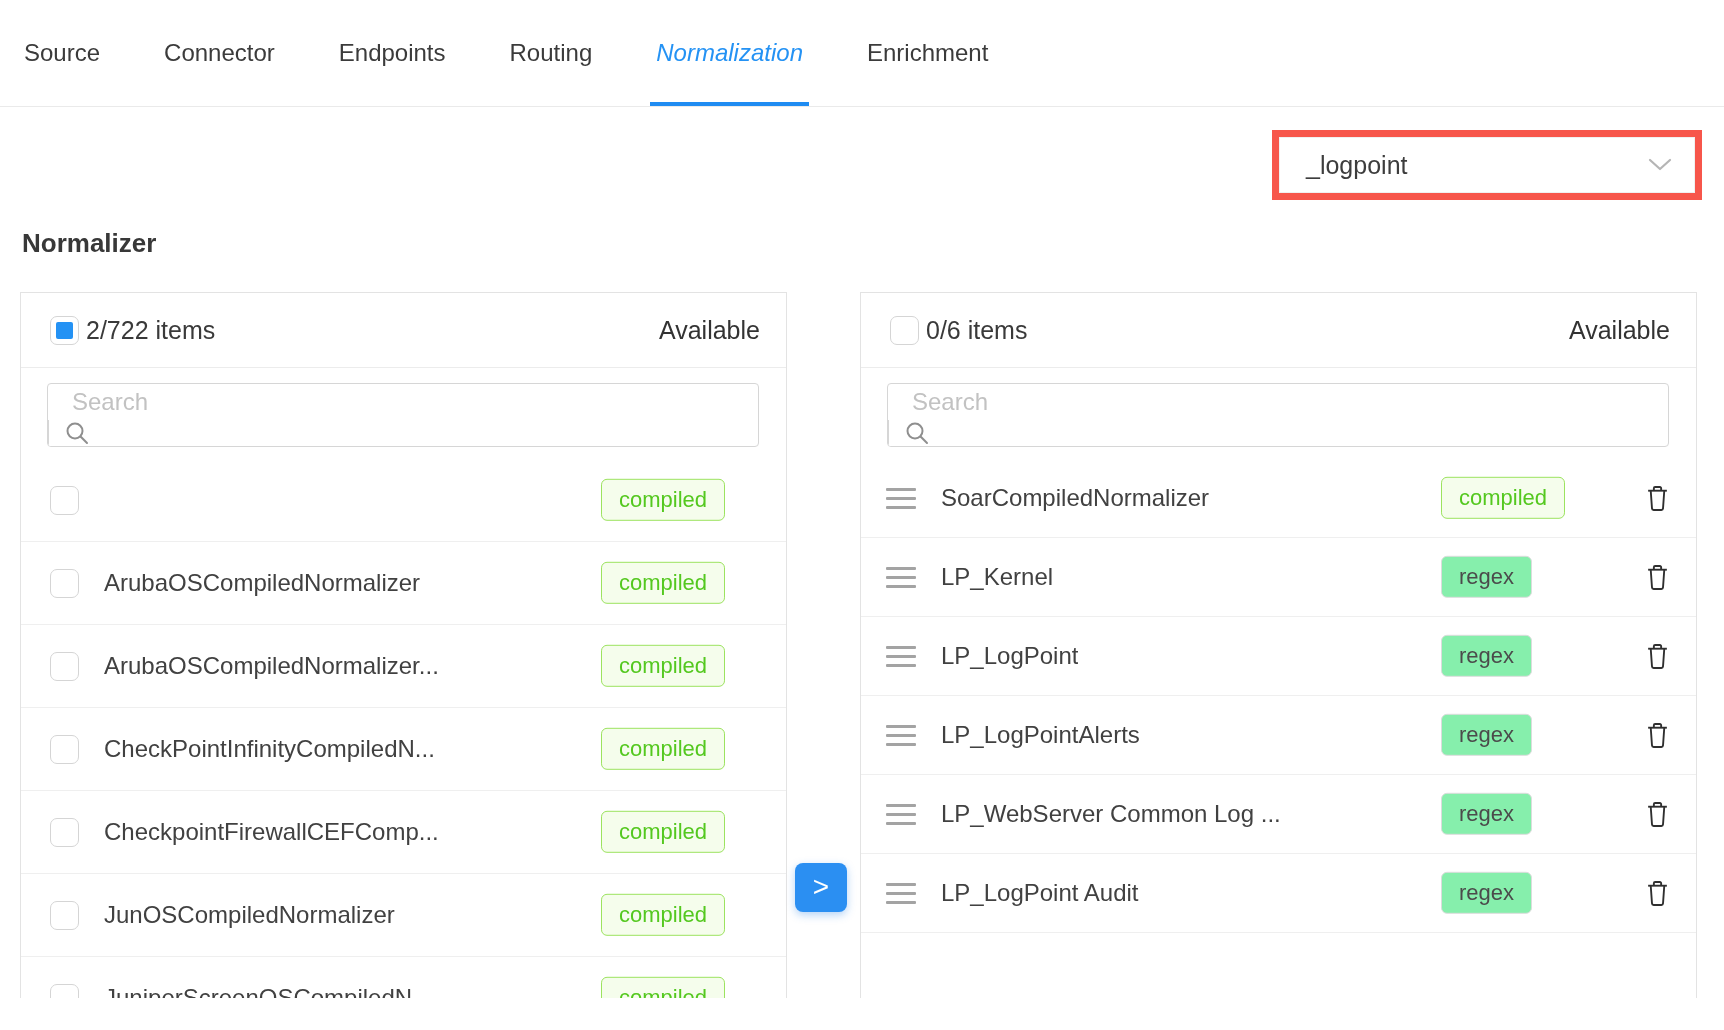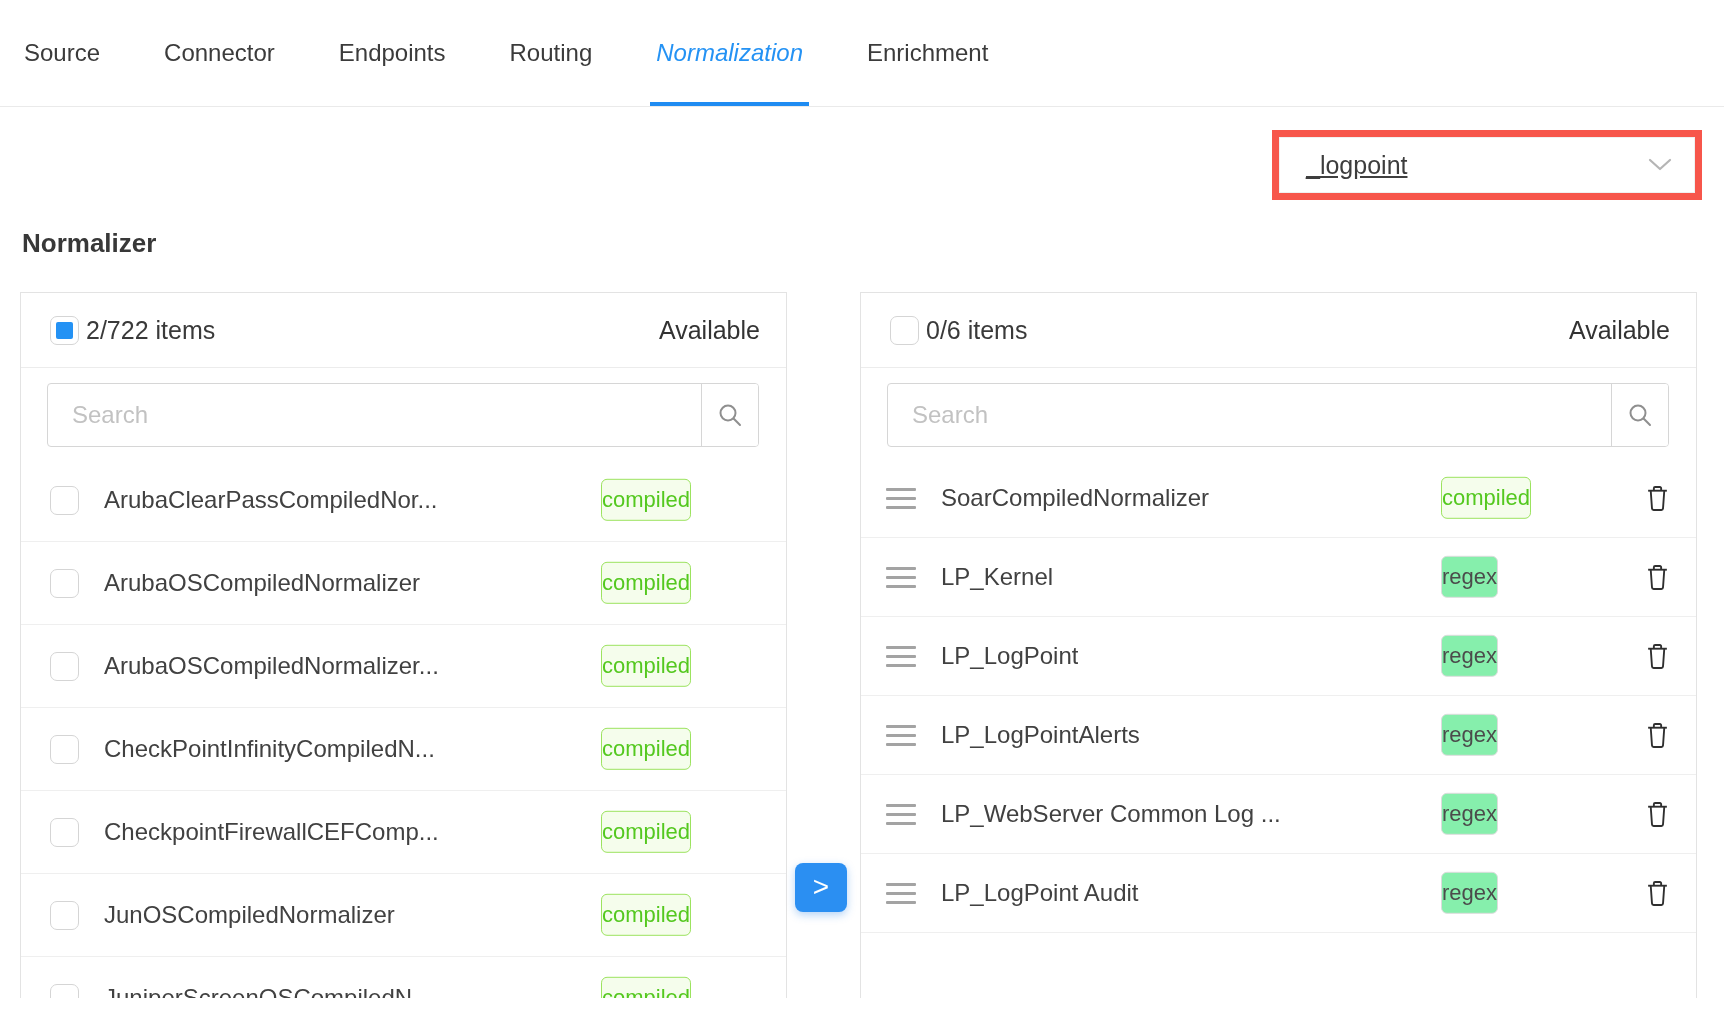--- a/index.html
+++ b/index.html
@@ -10,21 +10,21 @@
   .tabbar{position:absolute;top:0;left:0;right:0;height:106px;border-bottom:1px solid #eaeaea;
           display:flex;align-items:stretch;padding-left:24px;gap:64px;background:#fff;}
   .tab{position:relative;display:flex;align-items:center;font-size:24px;color:#3b3b3b;cursor:pointer;white-space:nowrap;}
   .tab.active{color:#2492f4;font-style:italic;}
   .tab.active::after{content:"";position:absolute;left:-6px;right:-6px;bottom:0;height:4px;background:#1f8cf2;}
 
   
   .annotation-box{position:absolute;left:1272px;top:130px;width:430px;height:70px;
                   border:7px solid #f7564b;box-sizing:border-box;background:#fff;}
   .dropdown{width:100%;height:100%;box-sizing:border-box;border:1px solid #f0f0f0;background:#fff;
-            display:flex;align-items:center;justify-content:space-between;padding:0 22px 0 26px;cursor:pointer;text-decoration:underline;}
+            display:flex;align-items:center;justify-content:space-between;padding:0 22px 0 26px;cursor:pointer;}
   .dropdown-value{font-size:25px;color:#3d3d3d;}
   .chevron{display:flex;align-items:center;}
 
   
   .section-title{position:absolute;left:22px;top:228px;font-size:26px;font-weight:700;color:#383838;margin:0;}
 
   
   .panel{position:absolute;top:292px;background:#fff;border:1px solid #e3e3e3;box-sizing:border-box;}
   .panel-left{left:20px;width:767px;height:758px;}
   .panel-right{left:860px;width:837px;height:758px;}
@@ -32,34 +32,34 @@
   .panel-header{height:74px;border-bottom:1px solid #ececec;display:flex;align-items:center;
                 padding:0 26px 0 29px;}
   .count-label{font-size:25px;color:#3a3a3a;margin-left:7px;}
   .available-label{font-size:25px;color:#333;margin-left:auto;}
 
   .checkbox{width:29px;height:29px;box-sizing:border-box;border:1.5px solid #d5d5d5;border-radius:7px;
             background:#fff;position:relative;flex:0 0 auto;cursor:pointer;}
   .checkbox[data-state="indeterminate"]::after{content:"";position:absolute;inset:5px;background:#2492f4;border-radius:2px;}
 
   .search-wrap{margin:15px 27px 0 26px;height:62px;border:1px solid #d6d6d6;border-radius:4px;
-               display:flex;align-items:stretch;overflow:hidden;background:#fff;}
+               display:flex;align-items:stretch;overflow:hidden;background:#fff;flex-direction:column;}
   .search-input{flex:1;border:none;outline:none;padding:0 24px;font-size:24px;color:#3f3f3f;
                 font-family:inherit;background:transparent;}
   .search-input::placeholder{color:#c2c2c2;}
   .search-icon-box{width:56px;border-left:1px solid #d6d6d6;display:flex;align-items:center;justify-content:center;cursor:pointer;background:#fff;}
 
   .list{margin-top:12px;}
   .row{position:relative;display:flex;align-items:center;border-bottom:1px solid #efefef;box-sizing:border-box;}
   .left-row{height:83px;padding:0 59px 0 29px;}
   .right-row{height:79px;padding:0 29px 0 25px;}
   .row-label{font-size:24px;color:#414141;margin-left:25px;white-space:nowrap;overflow:hidden;}
 
   .badge{position:absolute;left:580px;top:50%;transform:translateY(-50%);
-         font-size:22px;line-height:1.2;padding:7px 0;border-radius:6px;white-space:nowrap;box-sizing:border-box;}
+         font-size:22px;line-height:1.2;padding:7px 17px;border-radius:6px;white-space:nowrap;box-sizing:border-box;}
   .badge-compiled{color:#54c81f;background:#f5fdec;border:1.5px solid #9ce35f;}
   .badge-regex{color:#4b4b4b;background:#86efac;border:1px solid #dcdcdc;}
 
   .drag-handle{display:flex;flex-direction:column;gap:6px;width:30px;flex:0 0 auto;cursor:grab;}
   .drag-handle span{height:3px;background:#a3a3a3;border-radius:1px;}
 
   .trash-btn{position:absolute;right:26px;top:50%;transform:translateY(-50%);background:none;border:none;
              padding:0;cursor:pointer;display:flex;align-items:center;}
 
   
@@ -122,21 +122,20 @@
       <span class="search-icon-box">
         <svg width="26" height="26" viewBox="0 0 26 26" fill="none">
           <circle cx="11" cy="11" r="7.5" stroke="#8f8f8f" stroke-width="2"></circle>
           <line x1="16.8" y1="16.8" x2="23" y2="23" stroke="#8f8f8f" stroke-width="2" stroke-linecap="round"></line>
         </svg>
       </span>
     </div>
     <div class="list">
   <div class="row left-row">
     <span class="checkbox"></span>
-    <span class="row-label">ArubaClearPassCompiledNor...</span>
     <span class="badge badge-compiled">compiled</span>
   </div>
 
   <div class="row left-row">
     <span class="checkbox"></span>
     <span class="row-label">ArubaOSCompiledNormalizer</span>
     <span class="badge badge-compiled">compiled</span>
   </div>
 
   <div class="row left-row">

